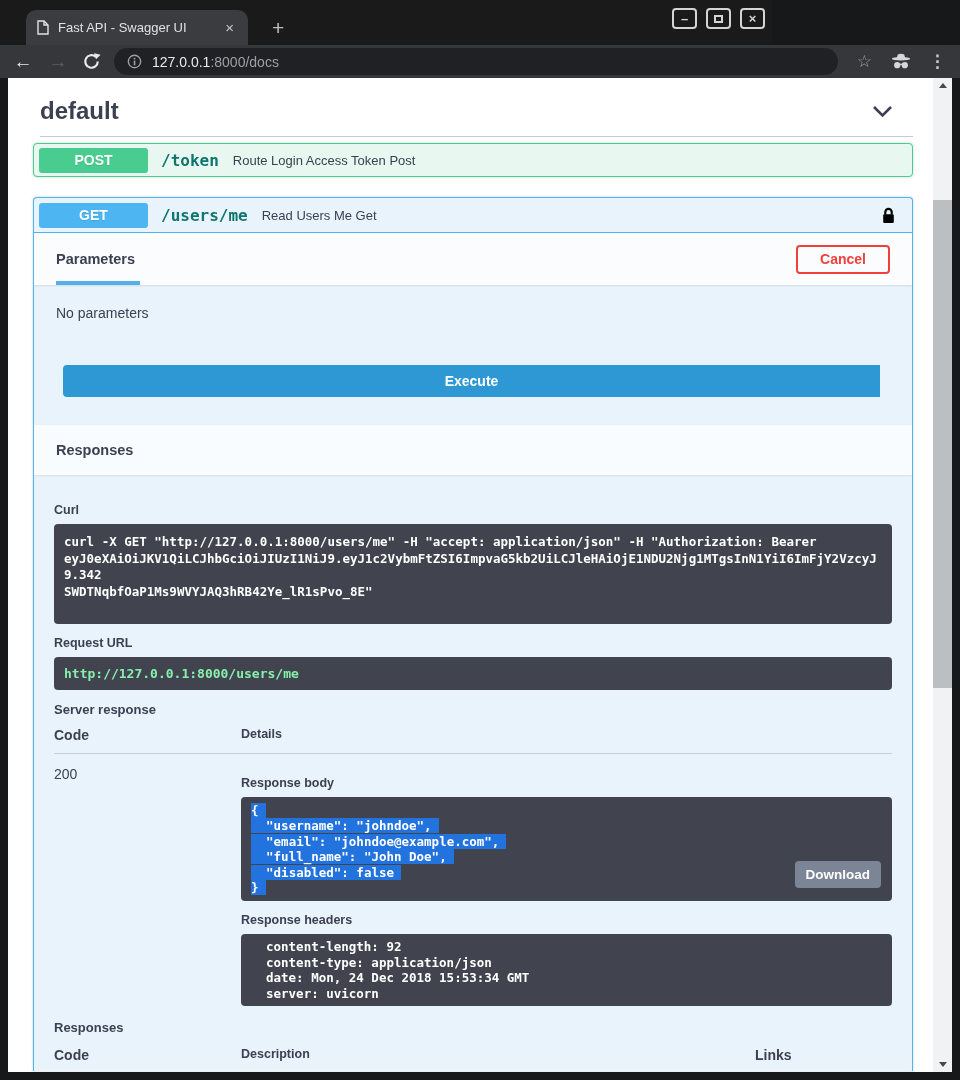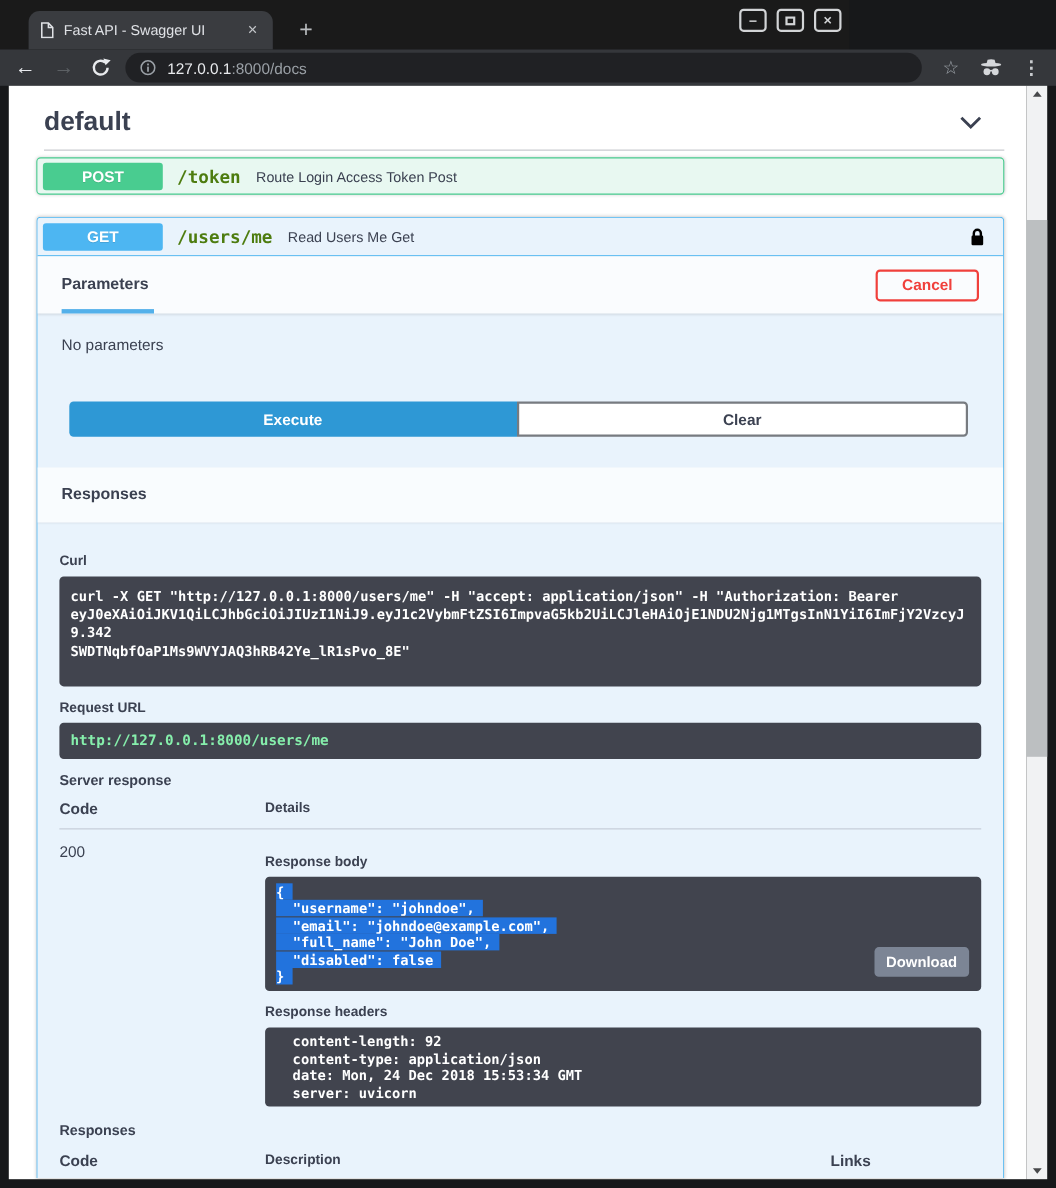--- a/index.html
+++ b/index.html
@@ -76,21 +76,21 @@
   .op-header { height:35px; display:flex; align-items:center; }
   .opblock-get .op-header { border-bottom:1px solid #4db6f2; }
   .method-badge {
     width:109px; height:25px; margin-left:5px; border-radius:3px;
     color:#fff; font-weight:bold; font-size:14px;
     display:flex; align-items:center; justify-content:center;
     text-shadow:0 1px 0 rgba(0,0,0,.1);
   }
   .badge-post { background:#49cc90; }
   .badge-get  { background:#4db6f2; }
-  .op-path { font-family:"DejaVu Sans Mono", monospace; font-weight:bold; font-size:16px; color:#4d7c0f; margin-left:13px; }
+  .op-path { font-family:"DejaVu Sans Mono", monospace; font-weight:bold; font-size:16px; color:#0f766e; margin-left:13px; }
   .op-summary { font-size:13px; color:#3b4151; margin-left:14px; }
   .lock-btn { margin-left:auto; margin-right:16px; display:flex; align-items:center; }
 
   .params-header {
     height:52px; background:#fafcfe; position:relative;
     display:flex; align-items:center; justify-content:space-between;
     padding:0 22px; box-shadow:0 1px 2px rgba(0,0,0,.1);
   }
   .params-tab { font-weight:bold; font-size:14.5px; color:#3b4151; position:relative; }
   .params-tab::after {
@@ -264,21 +264,20 @@
 
     <div class="params-header">
       <span class="params-tab">Parameters</span>
       <span class="cancel-btn">Cancel</span>
     </div>
 
     <div class="params-body">
       <div class="no-params">No parameters</div>
       <div class="execute-row">
         <span class="execute-btn">Execute</span>
-        <span class="clear-btn">Clear</span>
       </div>
     </div>
 
     <div class="responses-strip">
       <span>Responses</span>
     </div>
 
     <div class="responses-inner">
       <div class="small-label">Curl</div>
       <div class="dark-box curl-box">

